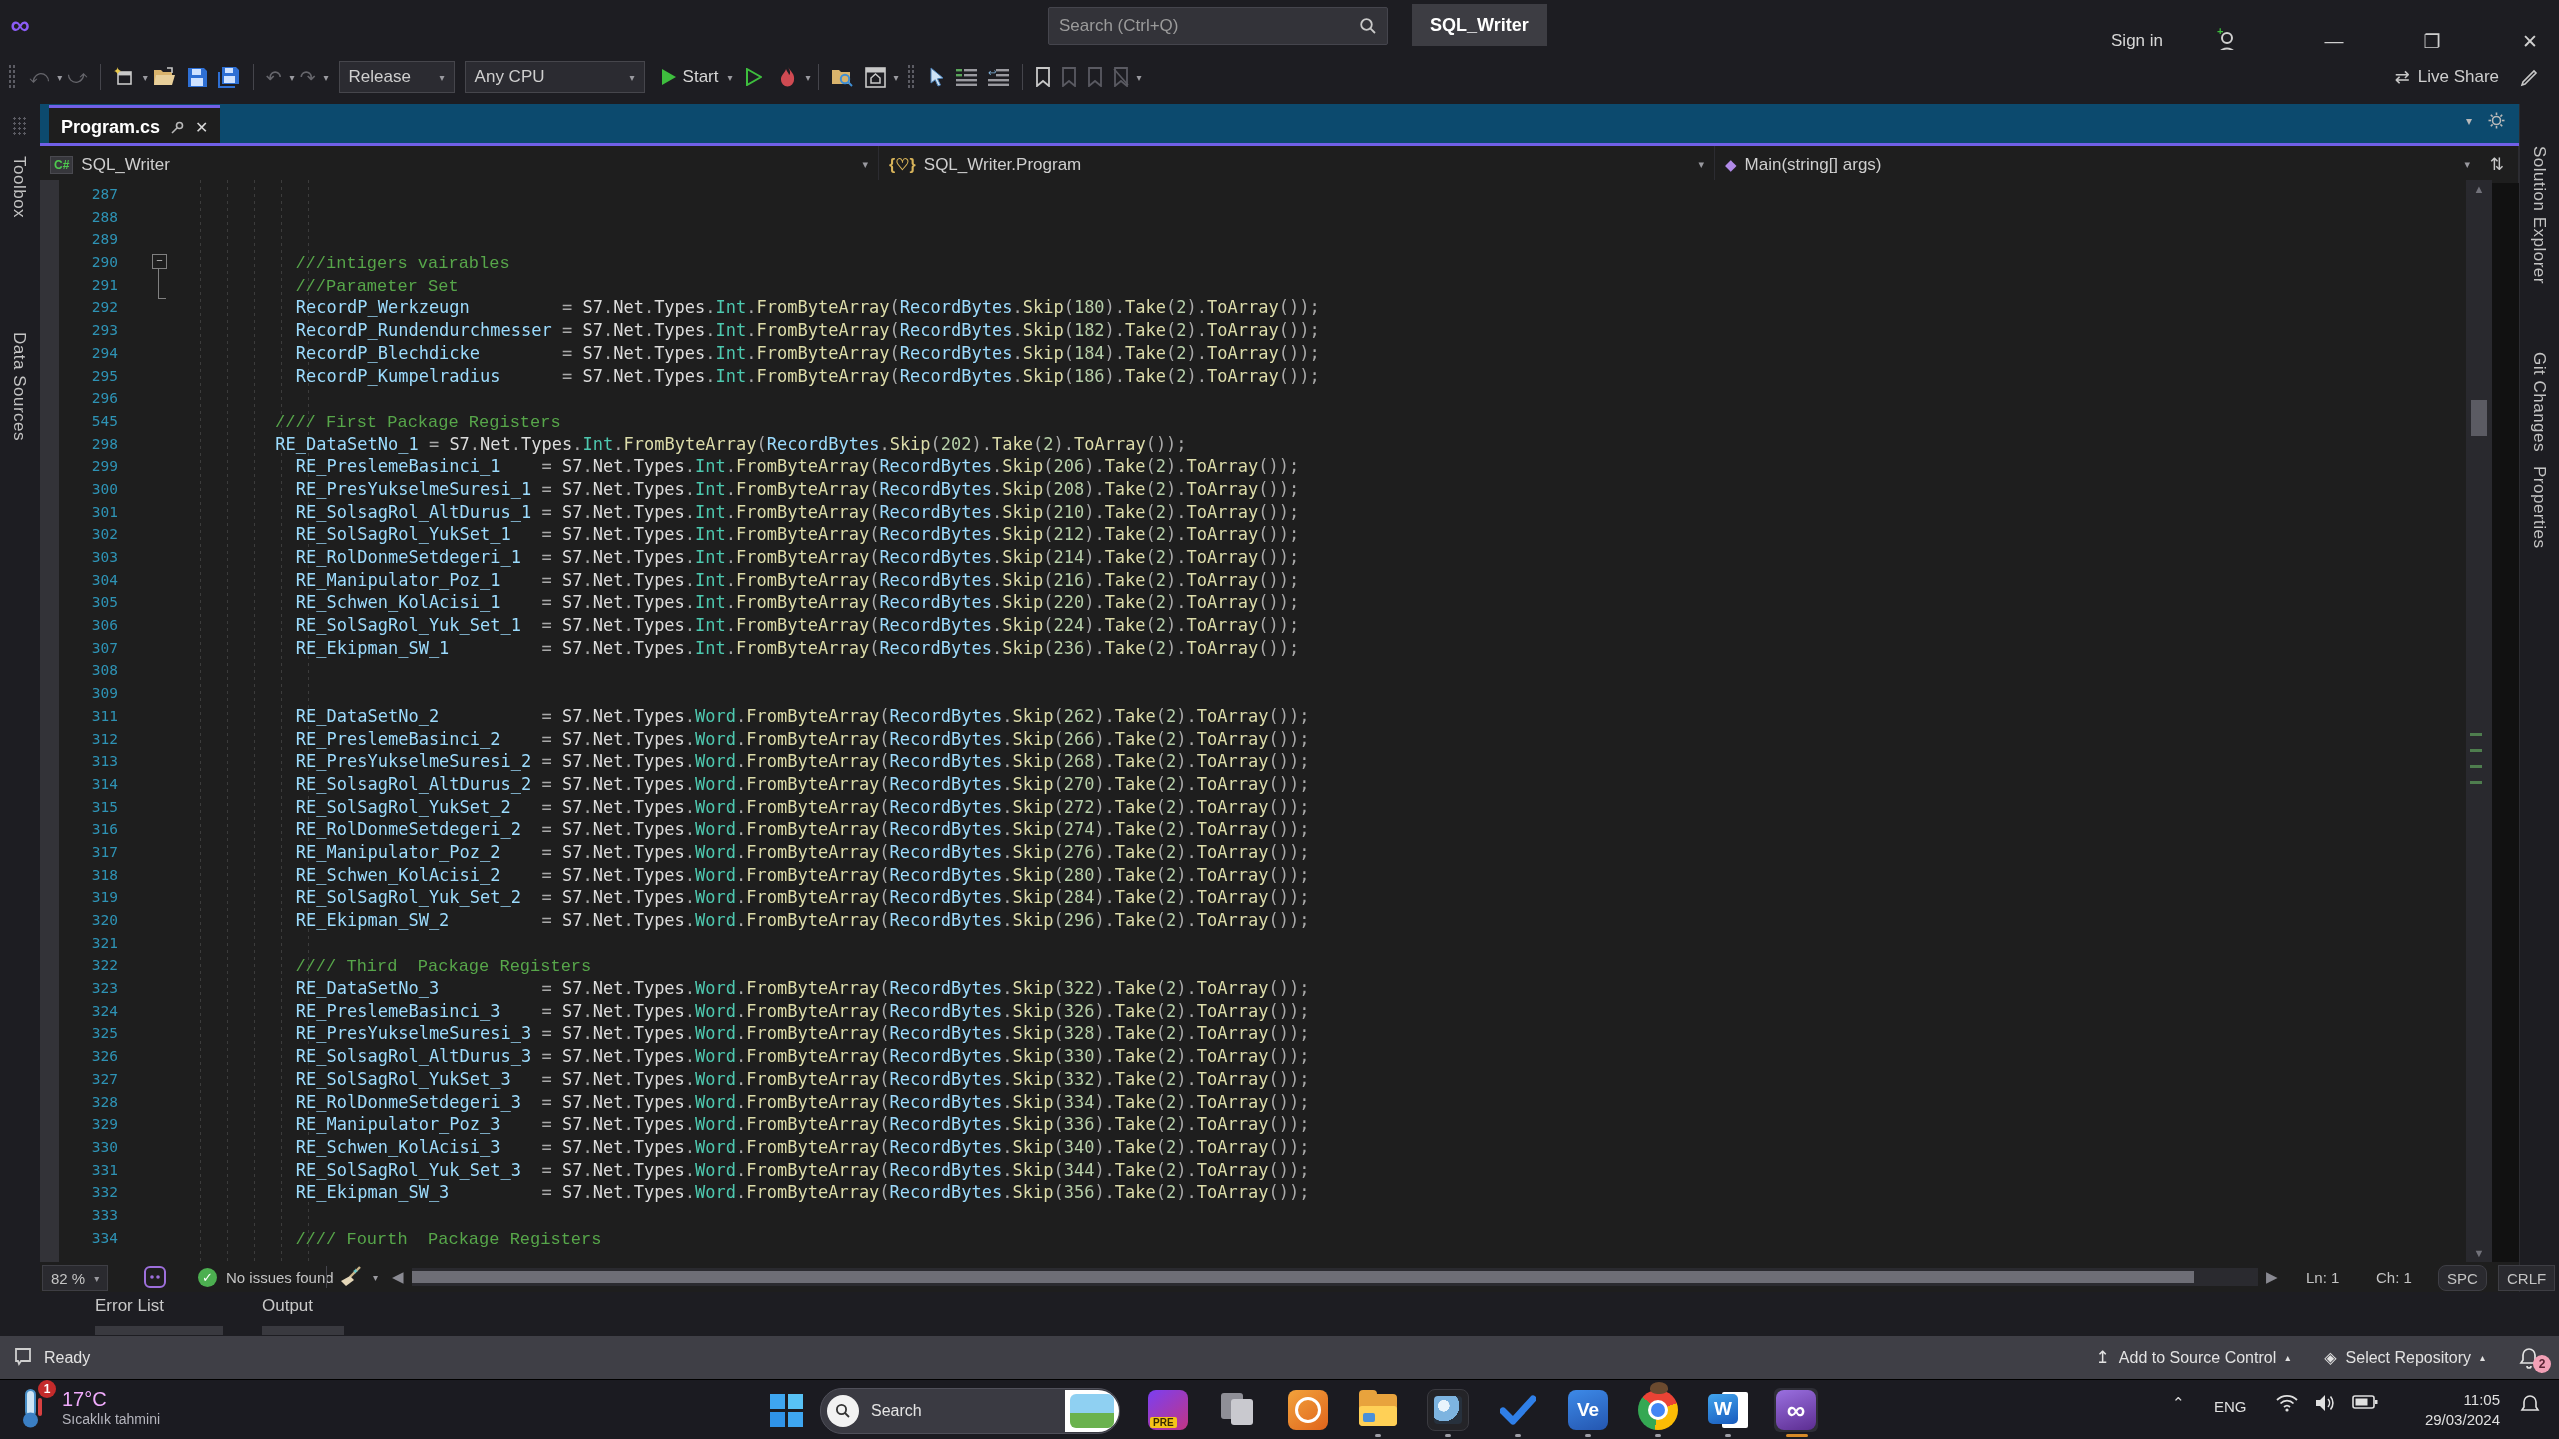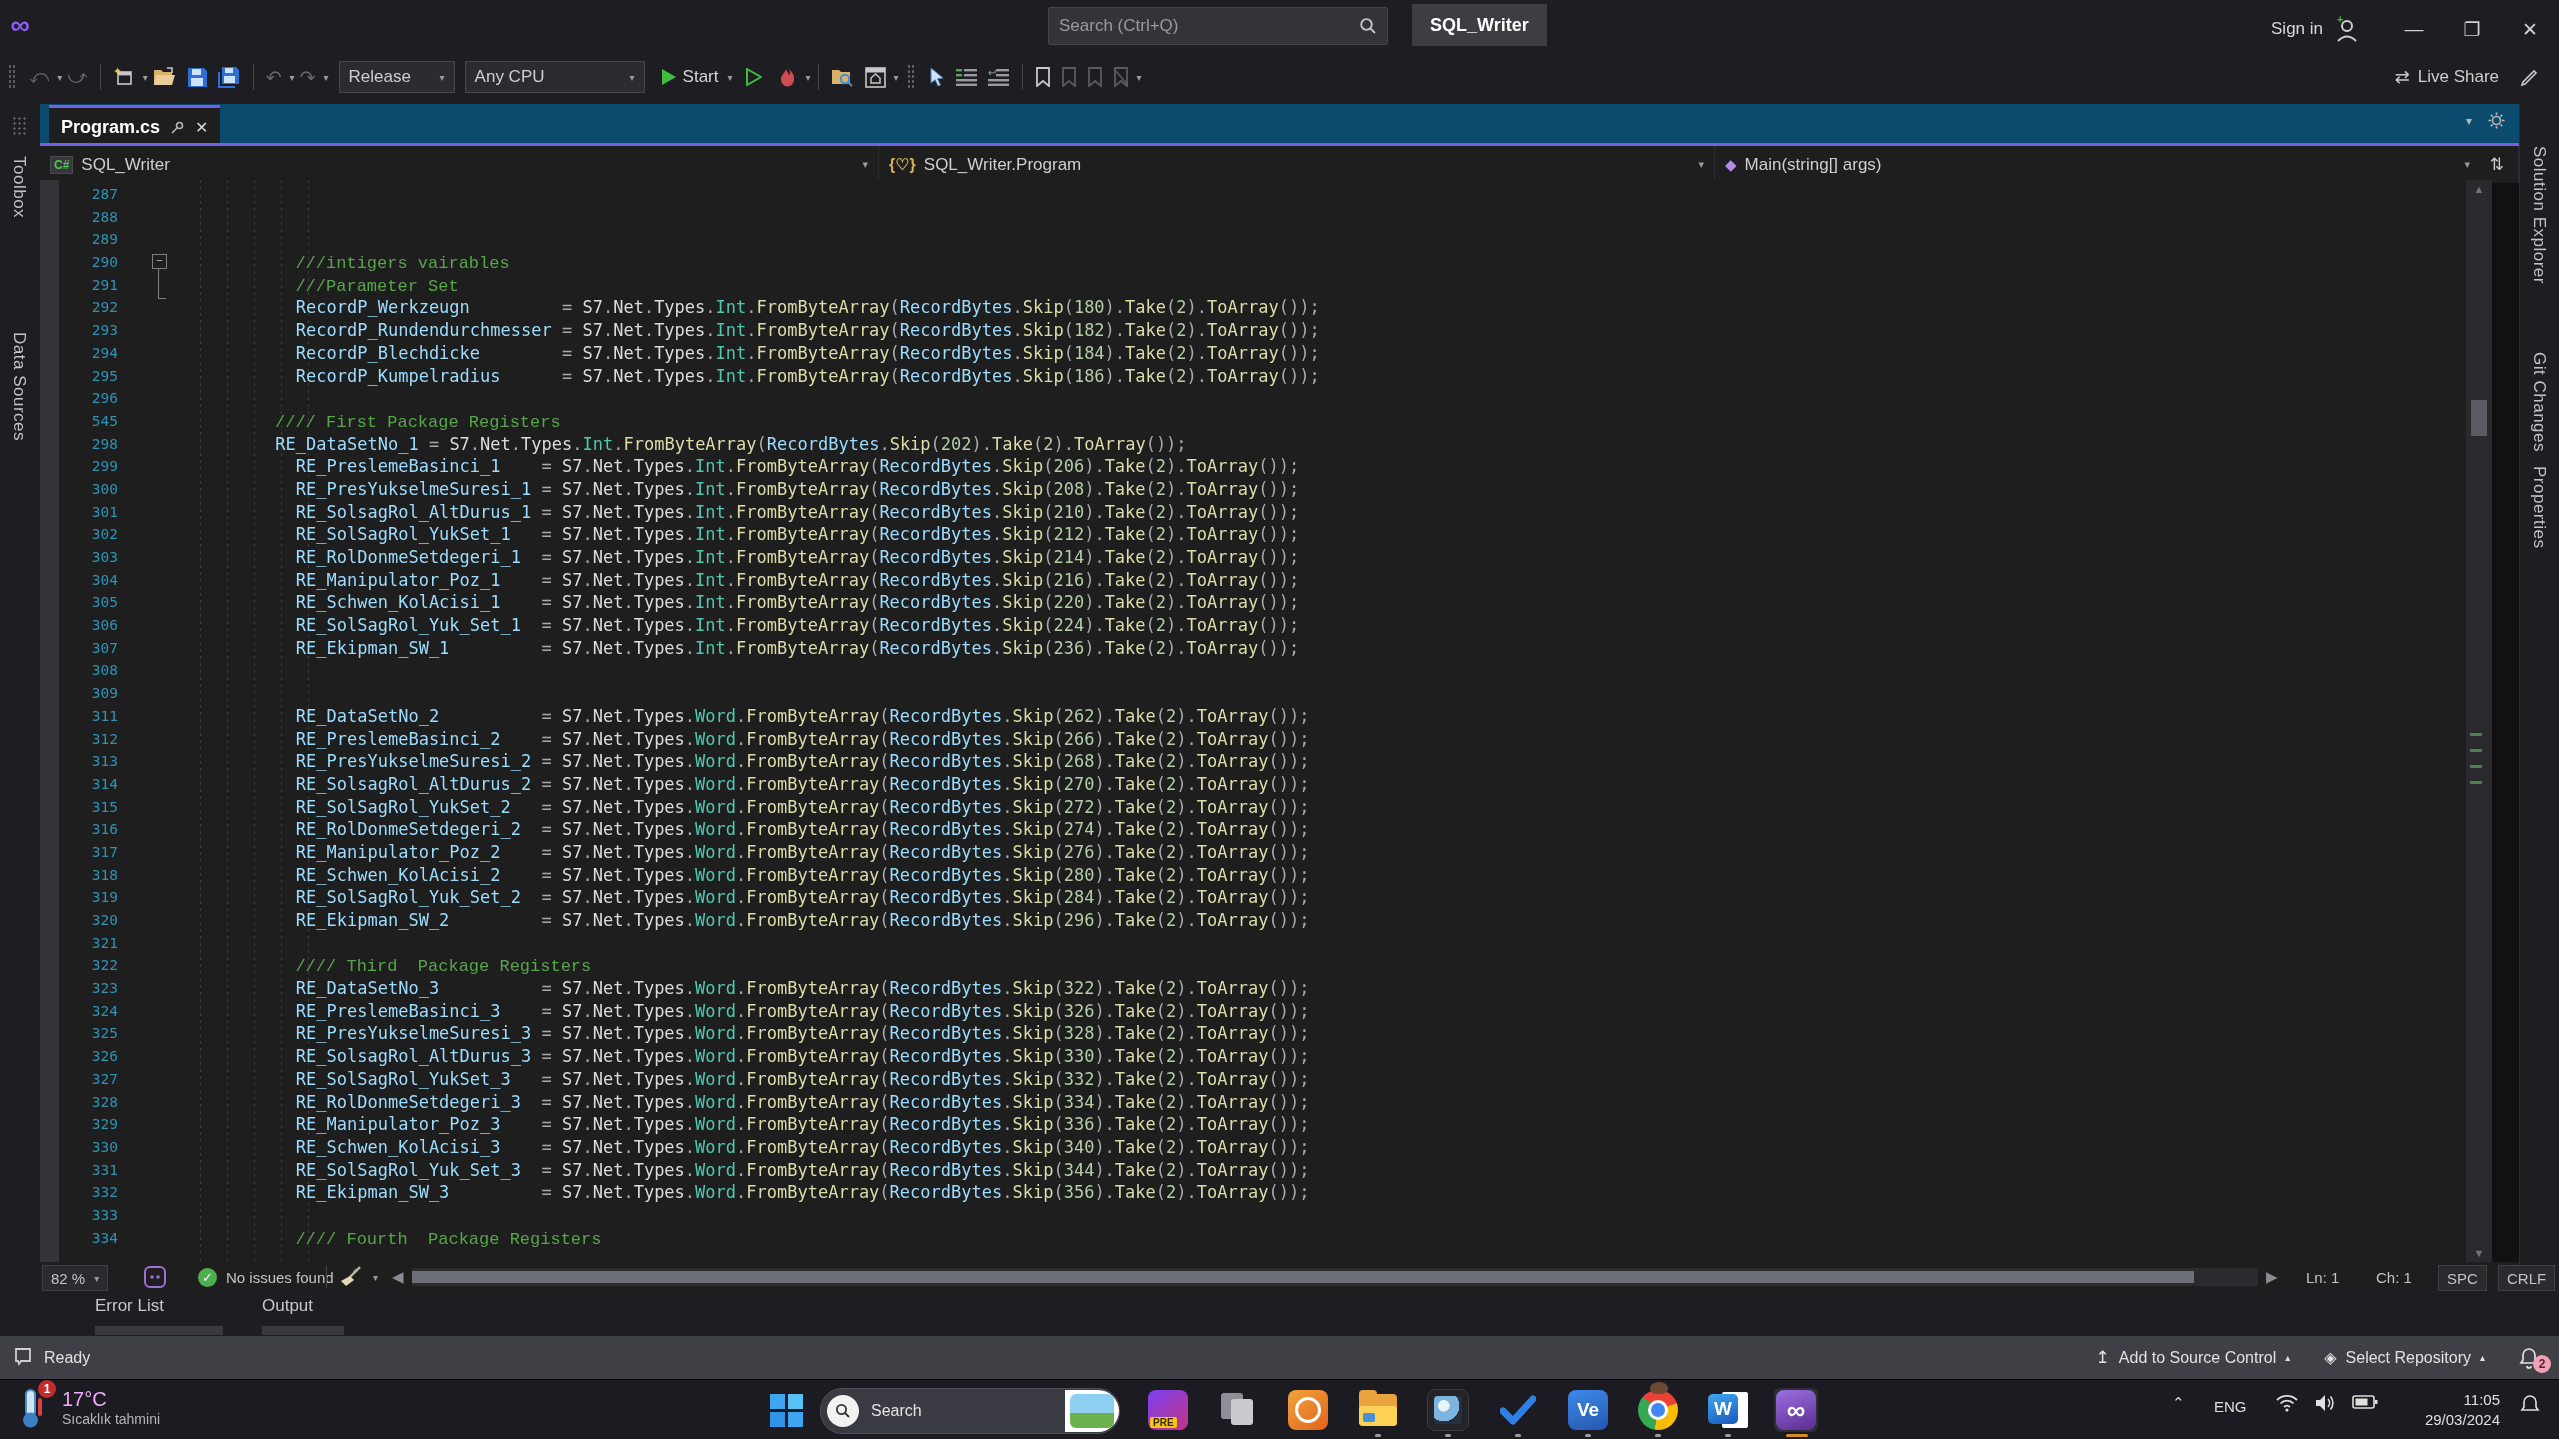--- a/index.html
+++ b/index.html
@@ -85,21 +85,21 @@
   <div style="width:40px;text-align:center;font-size:27px;font-weight:bold;color:#8b5cf6;">∞</div>
 </div>
 <div id="tb-search" class="abs">
   <span>Search (Ctrl+Q)</span>
   <svg width="18" height="18" viewBox="0 0 18 18">
       <circle cx="7.5" cy="7.5" r="5.3" fill="none" stroke="#c9c9c9" stroke-width="1.8"></circle>
       <line x1="11.6" y1="11.6" x2="16" y2="16" stroke="#c9c9c9" stroke-width="1.8"></line>
     </svg>
 </div>
 <div id="tb-project-badge" class="abs">SQL_Writer</div>
-<div class="abs row" style="right:0;top:4px;height:50px;">
+<div class="abs row" style="right:0;top:16px;height:50px;gap:40px;">
   <span style="font-size:17px;color:#d8d8d8;margin-right:8px;">Sign in</span>
   <svg width="30" height="30" viewBox="0 0 30 30" style="margin-right:24px;">
     <circle cx="16" cy="12" r="5" fill="none" stroke="#cfcfcf" stroke-width="2"></circle>
     <path d="M7 27 q9 -9 18 0" fill="none" stroke="#cfcfcf" stroke-width="2"></path>
     <text x="6" y="9" font-size="11" fill="#3ebe3e" font-weight="bold">+</text>
   </svg>
   <div class="winbtn">—</div>
   <div class="winbtn">❐</div>
   <div class="winbtn">✕</div>
 </div>
@@ -548,21 +548,21 @@
   <div class="ebitem" style="left:330px;">
       <span class="caret">▾</span>
     </div>
   <div class="ebitem" style="left:352px;color:#8a8a92;">◀</div>
   <div class="abs" style="left:372px;top:6px;width:1846px;height:18px;background:#2a2a2f;">
     <div id="hthumb" style="width:1782px;"></div>
   </div>
   <div class="ebitem" style="left:2226px;color:#8a8a92;">▶</div>
   <div class="ebitem" style="left:2266px;">Ln: 1</div>
   <div class="ebitem" style="left:2336px;">Ch: 1</div>
-  <div class="ebitem pillbox" style="left:2398px;top:3px;">SPC</div>
+  <div class="ebitem pillbox" style="left:2398px;top:3px;border-radius:8px;">SPC</div>
   <div class="ebitem pillbox" style="left:2458px;top:3px;">CRLF</div>
 </div>
 
 <div id="paneltabs" class="abs">
   <span class="ptab" style="left:95px;">Error List</span>
   <span class="ptab" style="left:262px;">Output</span>
   <div class="ptab-under" style="left:95px;width:128px;"></div>
   <div class="ptab-under" style="left:262px;width:82px;"></div>
 </div>
 

